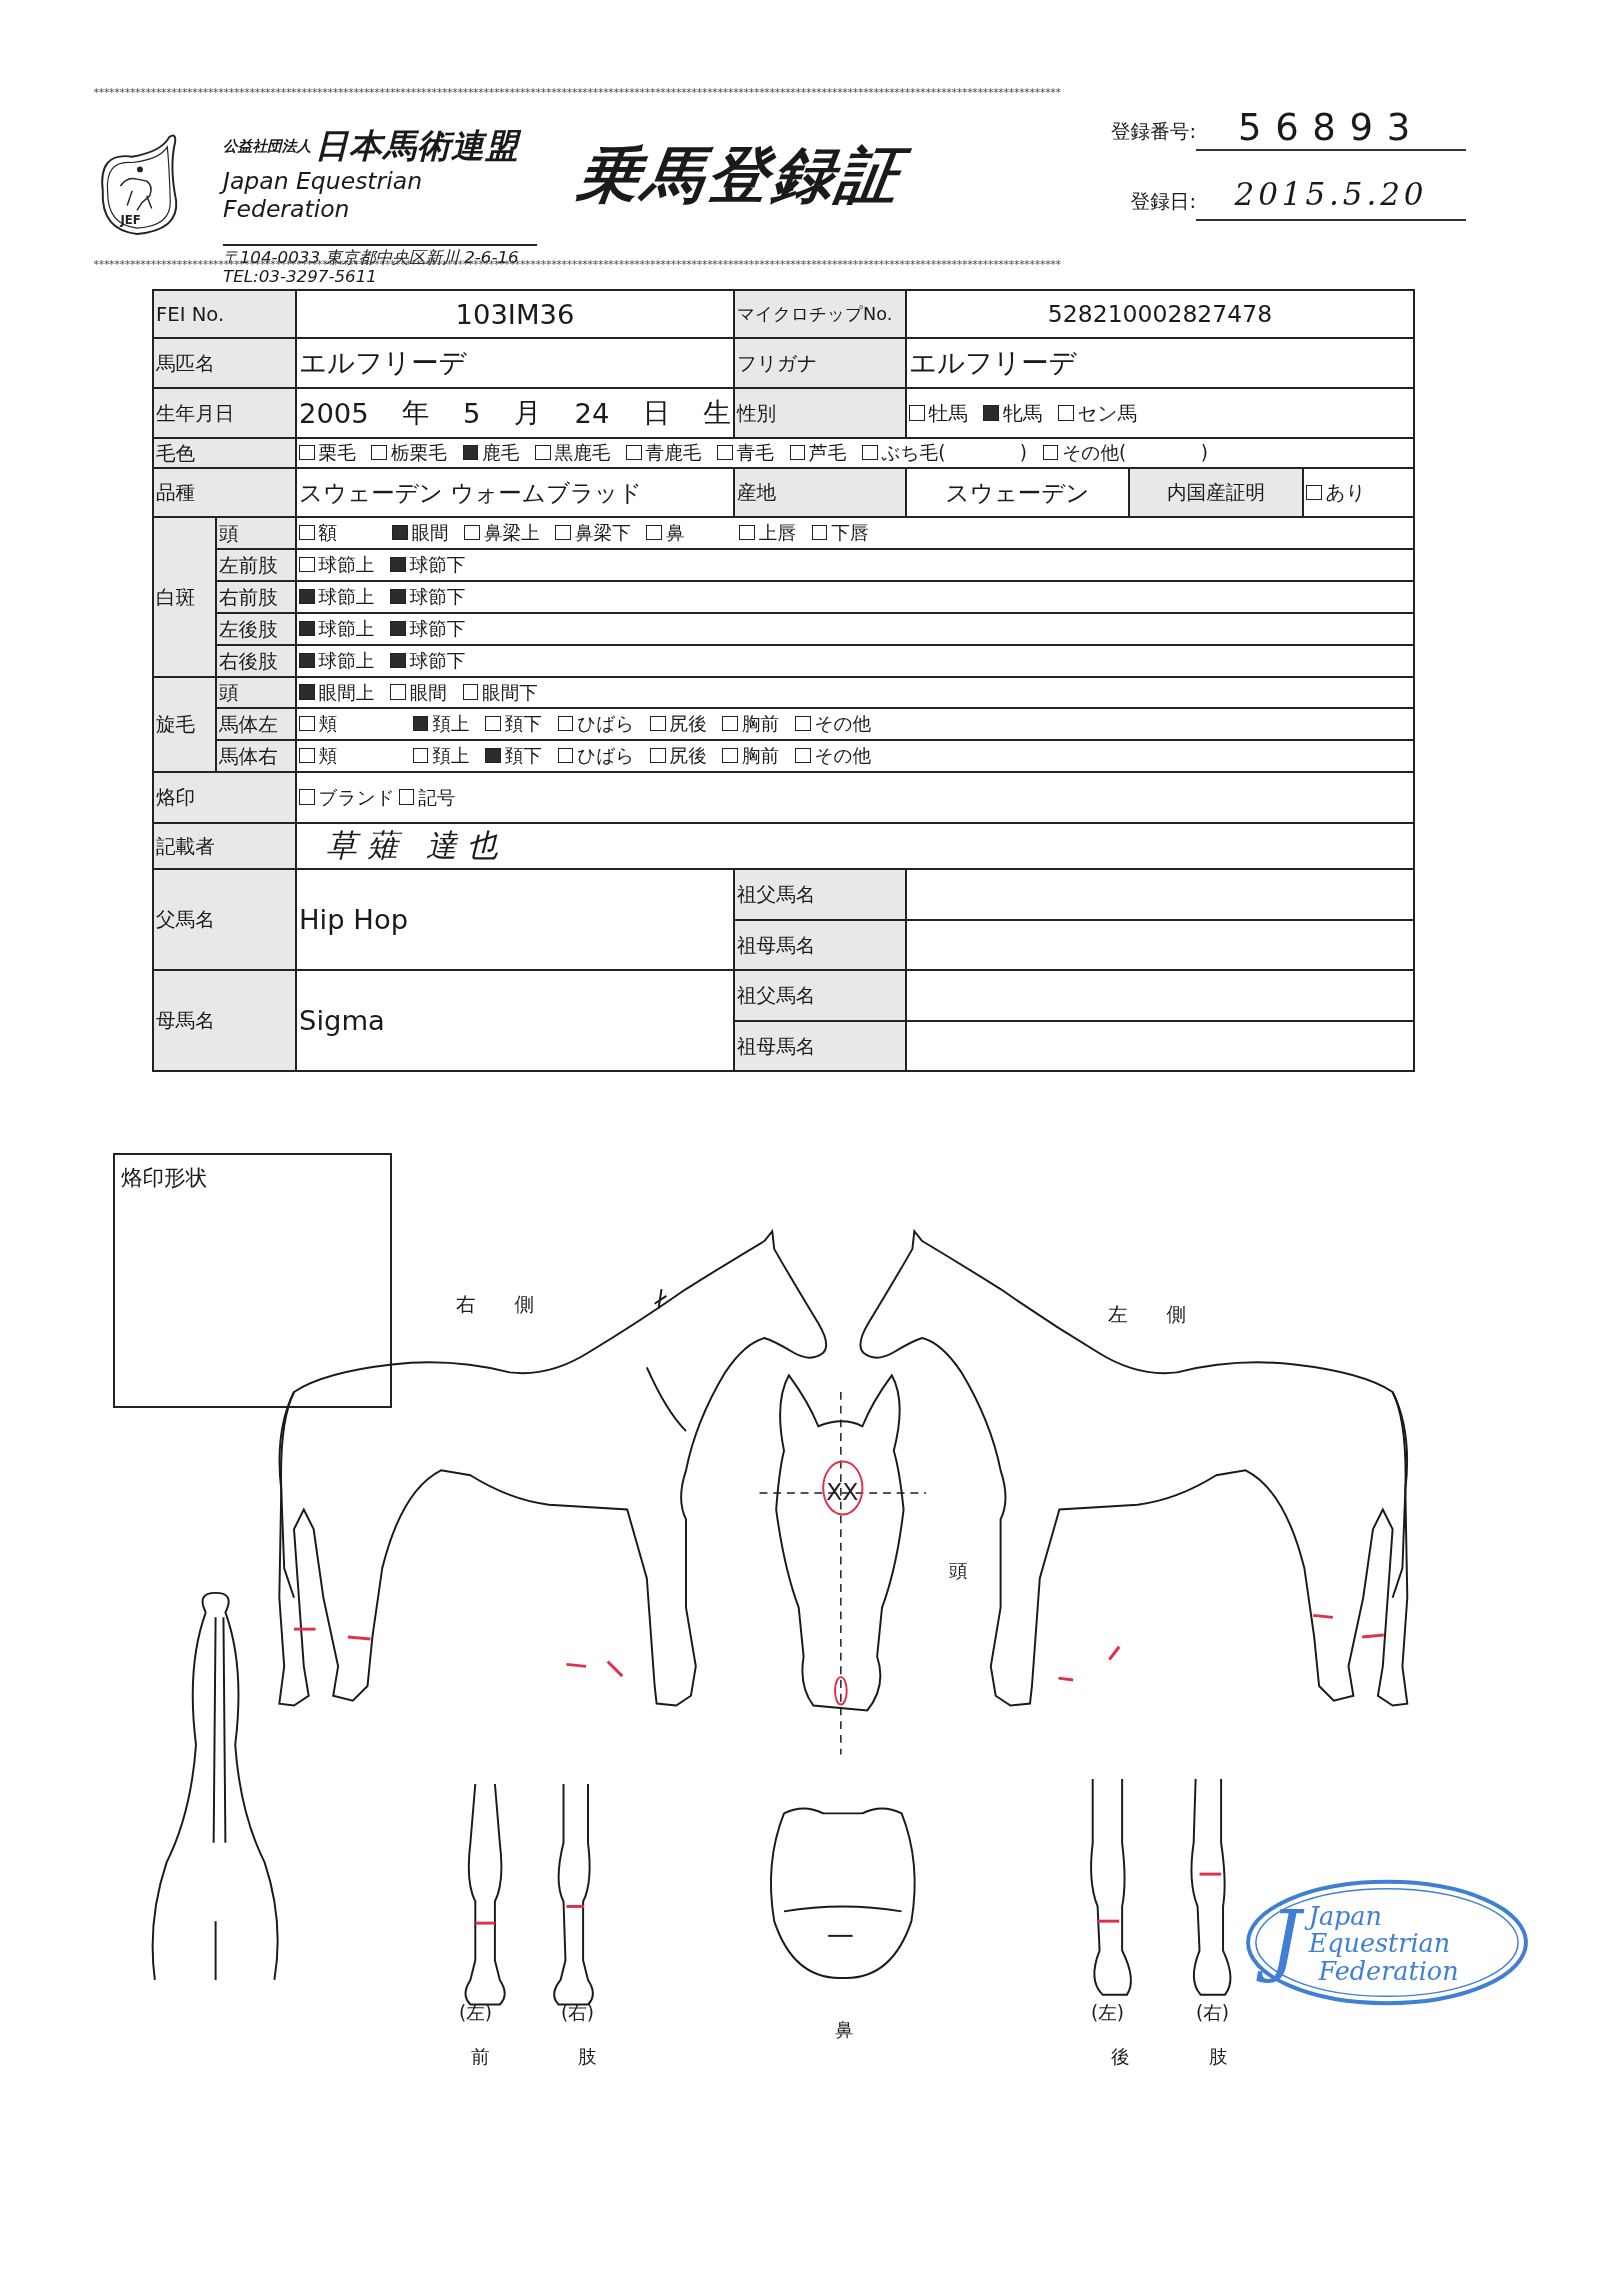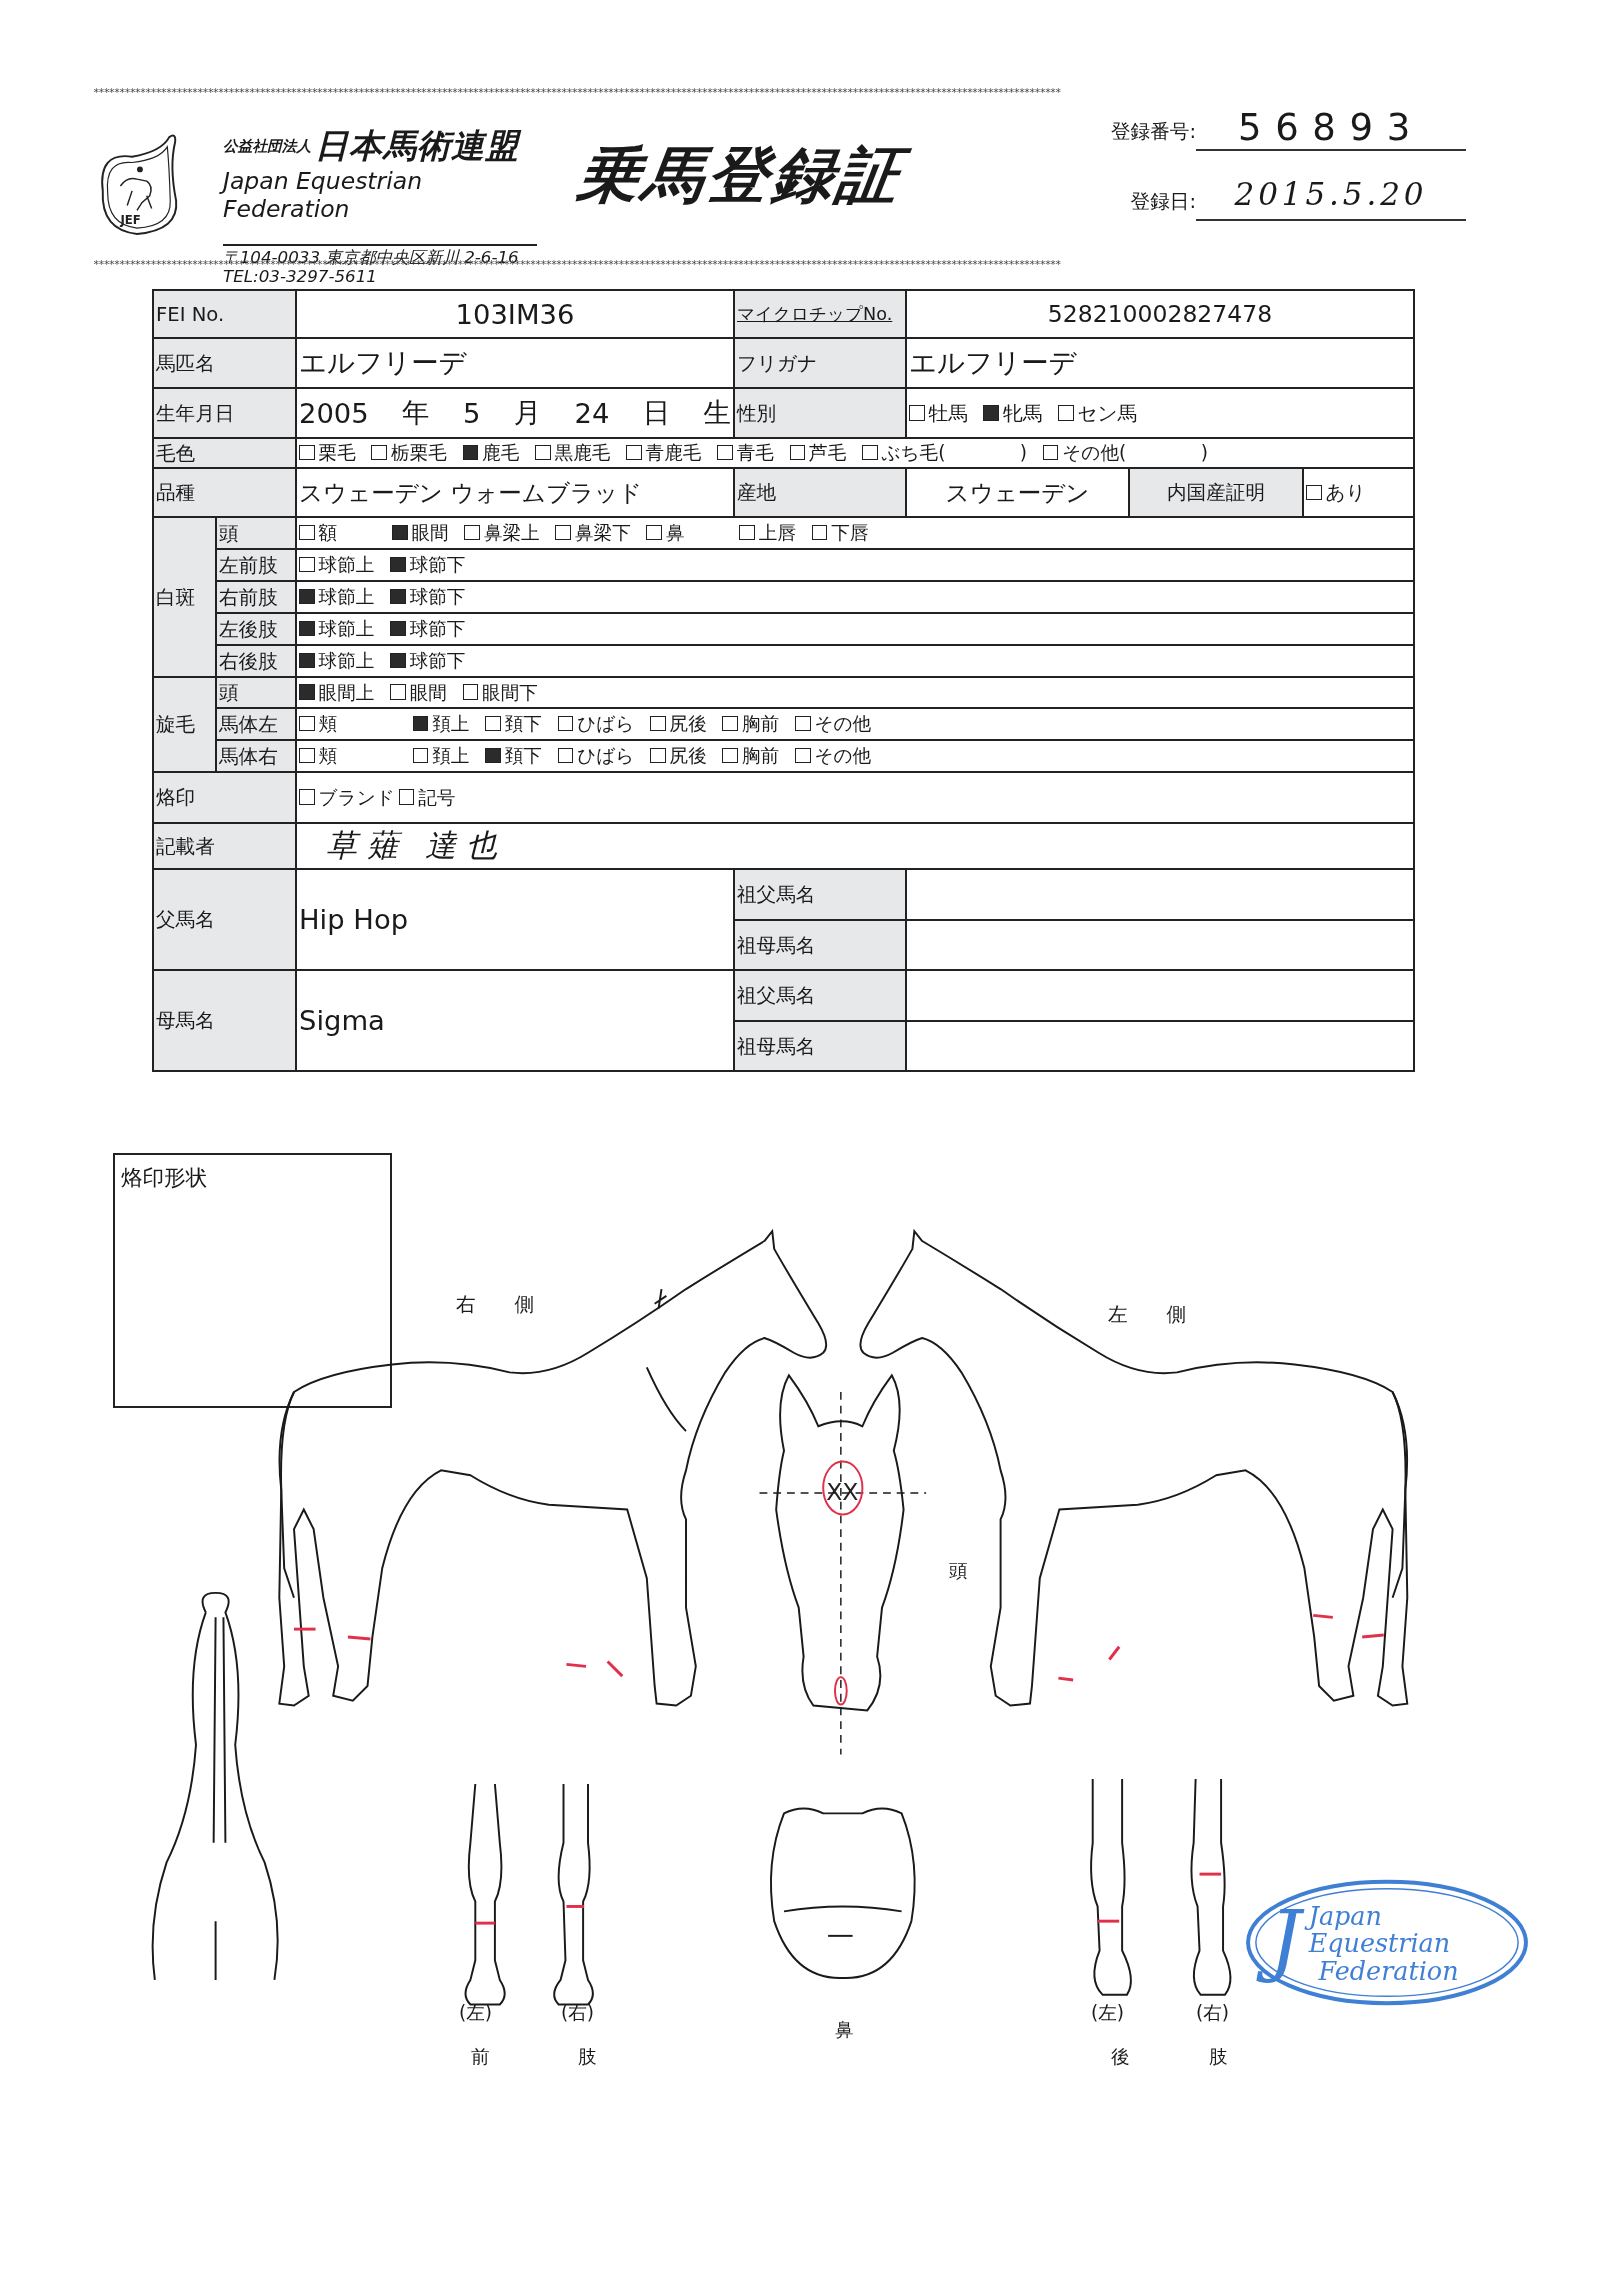--- a/index.html
+++ b/index.html
@@ -30,21 +30,21 @@
   .cell:last-child { border-right: none; }
   .lab { background: #e6e8ea; }
   .val-c { background: #fff; }
   .center { justify-content: center; }
   .big { font-size: 27.4px; }
   .chk { display: inline-block; margin-right: 15.7px; white-space: nowrap; }
   .box { display: inline-block; width: 13.7px; height: 13.7px; border: 1.5px solid #222; margin-right: 3.9px; vertical-align: -1px; }
   .box.on { background: #2b2b2b; }
   .sub { font-size: 18.6px; line-height: 27.4px; }
   .grid-sub { display: flex; flex-direction: column; }
-  .hand { font-family: Liberation Serif, serif; font-style: italic; font-size: 31px; letter-spacing: 9.8px; padding-left: 29px; }
+  .hand { font-family: Liberation Sans, sans-serif; font-style: italic; font-size: 31px; letter-spacing: 9.8px; padding-left: 29px; }
 
   .brand-box { position: absolute; left: 113px; top: 1153px; width: 279px; height: 255px; border: 2px solid #222; box-sizing: border-box; }
   .brand-box span { position: absolute; left: 5.9px; top: 7.8px; font-size: 21.6px; }
   .side-label { position: absolute; font-size: 19.6px; letter-spacing: 39px; }
   .sm-label { position: absolute; font-size: 18.6px; }
   svg.draw { position: absolute; left: 0; top: 0; }
   .stamp { position: absolute; left: 1240px; top: 1874px; width: 294px; height: 137px; }
 </style>
 </head>
 <body>
@@ -80,21 +80,21 @@
   <span class="val"><span class="date">2015.5.20</span></span>
 </div>
 
 <div class="stars" style="top:258px;">******************************************************************************************************************************************************************************************</div>
 
 <div class="form">
 
   <div class="row" style="height:46px;">
     <div class="cell lab" style="width:143px;">FEI No.</div>
     <div class="cell val-c center big" style="width:438px;">103IM36</div>
-    <div class="cell lab" style="width:172px; font-size:17.6px;text-decoration:underline;">マイクロチップNo.</div>
+    <div class="cell lab" style="width:172px; font-size:17.6px;">マイクロチップNo.</div>
     <div class="cell val-c center" style="flex:1; font-size:23.5px;">528210002827478</div>
   </div>
 
   <div class="row" style="height:48px;">
     <div class="cell lab" style="width:143px;">馬匹名</div>
     <div class="cell val-c big" style="width:438px;">エルフリーデ</div>
     <div class="cell lab" style="width:172px;">フリガナ</div>
     <div class="cell val-c big" style="flex:1;">エルフリーデ</div>
   </div>
 

